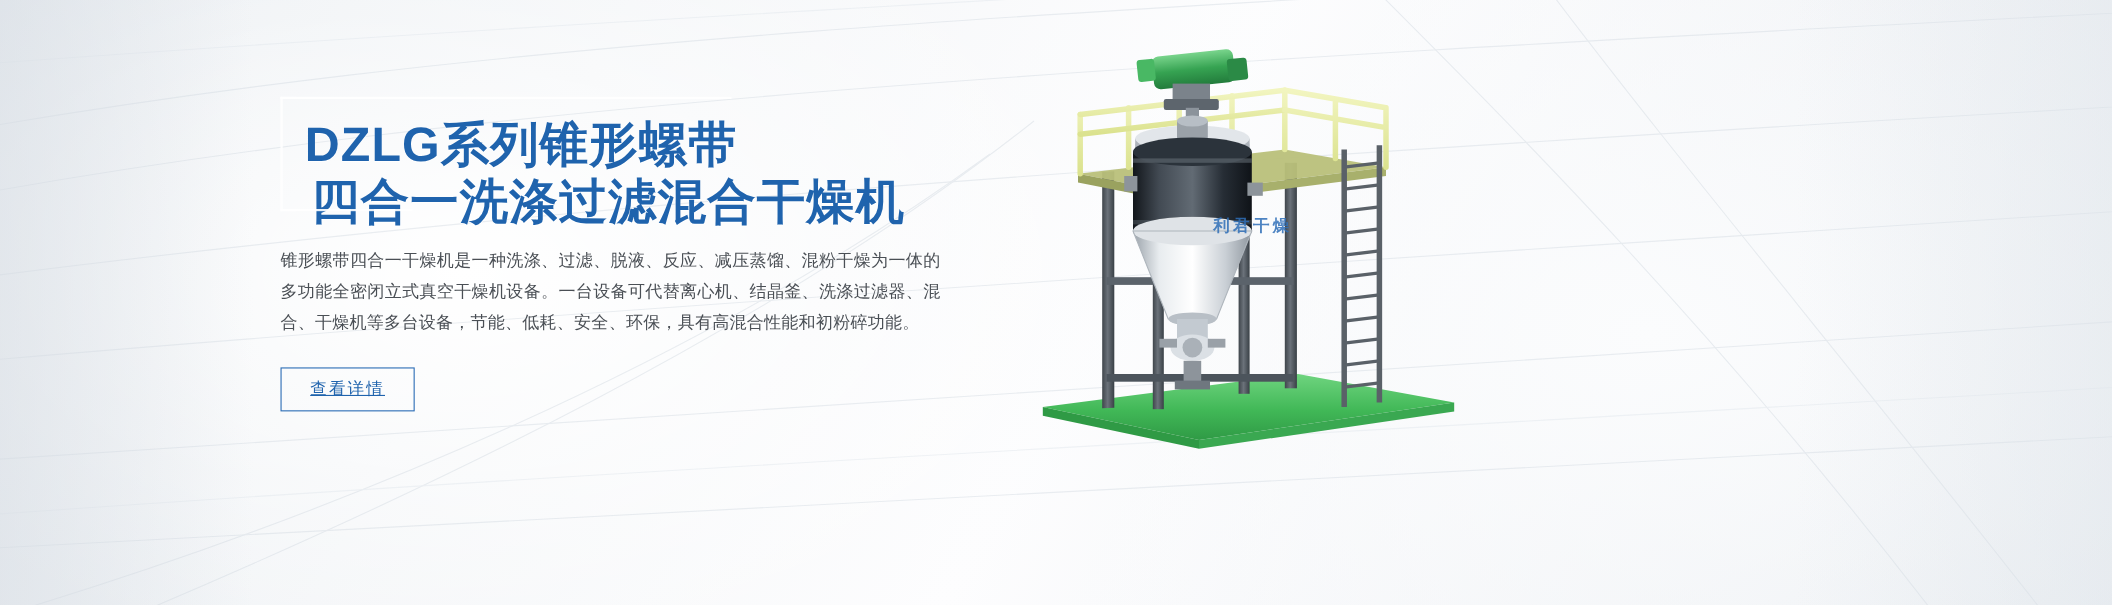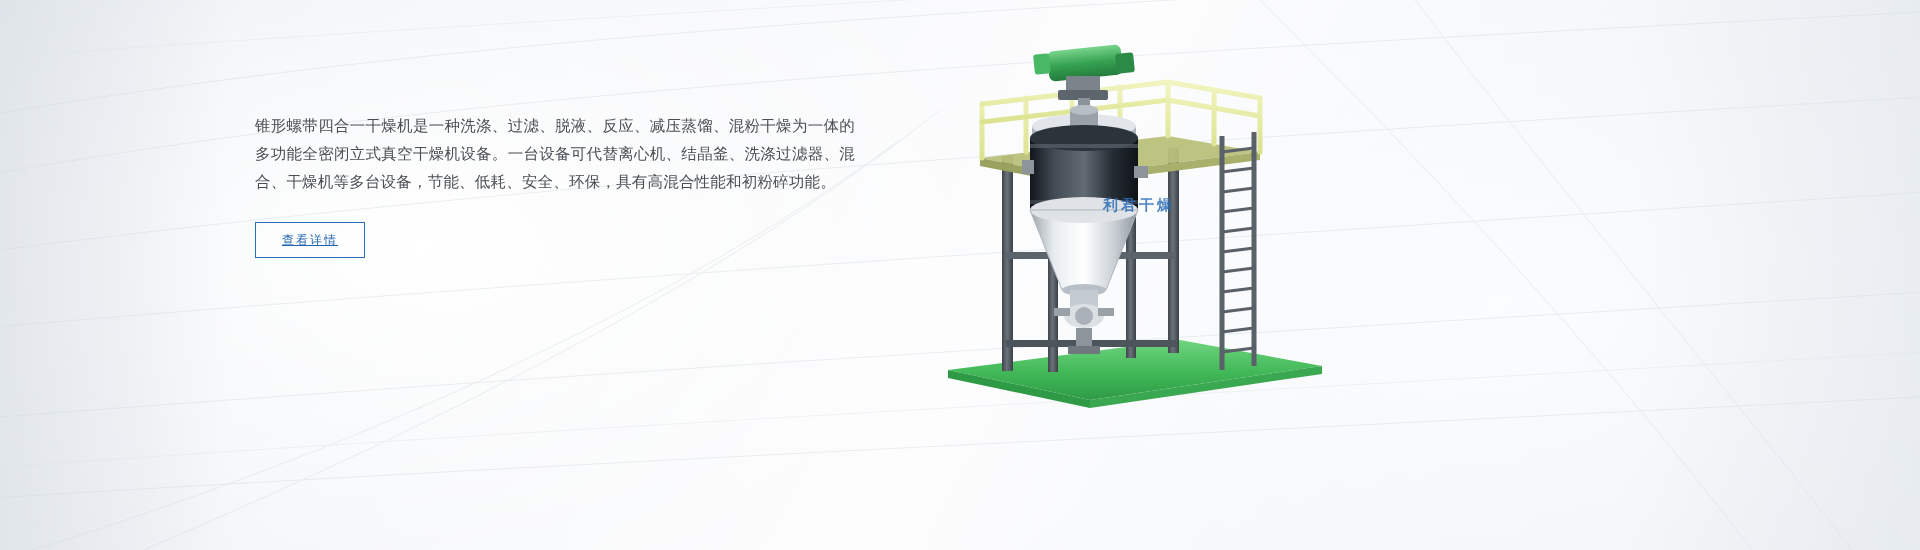--- a/index.html
+++ b/index.html
@@ -41,28 +41,28 @@
   }
   h1.title {
     font-size:44px; line-height:52px; font-weight:900; color:#1f63ad;
     letter-spacing:1px; white-space:nowrap;
     text-shadow:0 1px 0 rgba(255,255,255,.9);
   }
   h1.title .ln { display:block; }
   h1.title .ln2 { margin-left:6px; }
 
   p.desc {
-    margin-top:24px; width:600px;
+    margin-top:8px; width:600px;
     font-size:15.5px; line-height:28px; color:#4a4f55;
     text-align:justify; letter-spacing:.2px;
   }
 
   .btn {
     display:inline-block; margin-top:26px;
-    padding:10px 26px; font-size:12px; color:#1f63ad;
+    padding:10px 26px; font-size:15px; color:#1f63ad;
     border:1px solid #2a6cb5; background:transparent;
     letter-spacing:2px; cursor:pointer; line-height:1.2;font-family:Liberation Serif, serif;
   }
 
   
   .machine { position:absolute; left:930px; top:40px; width:420px; height:380px; }
   .wm {
     position:absolute; left:1103px; top:196px;
     font-size:15px; color:#2f6fb8; font-weight:700; letter-spacing:3px;
     opacity:.85; white-space:nowrap;
@@ -87,20 +87,29 @@
       <path d="M1400 -20 C 1520 140, 1680 330, 1860 560"></path>
     </g>
     <g stroke="#dfe5eb" stroke-width="1" fill="none" opacity="0.85">
       <path d="M-40 60 C 500 20, 1100 -10, 1960 -60"></path>
       <path d="M-40 470 C 520 430, 1100 400, 1960 350"></path>
     </g>
   </svg>
   <div class="vig"></div>
 
   <div class="content">
+    <div class="title-wrap">
+      <span class="bracket-t"></span>
+      <span class="bracket-l"></span>
+      <span class="bracket-b"></span>
+      <h1 class="title">
+        <span class="ln ln1">DZLG系列锥形螺带</span>
+        <span class="ln ln2">四合一洗涤过滤混合干燥机</span>
+      </h1>
+    </div>
 
     <p class="desc">锥形螺带四合一干燥机是一种洗涤、过滤、脱液、反应、减压蒸馏、混粉干燥为一体的多功能全密闭立式真空干燥机设备。一台设备可代替离心机、结晶釜、洗涤过滤器、混合、干燥机等多台设备，节能、低耗、安全、环保，具有高混合性能和初粉碎功能。</p>
 
     <a class="btn" href="#">查看详情</a>
   </div>
 
   <svg class="machine" viewBox="0 0 420 380">
     <defs>
       <linearGradient id="steel" x1="0" y1="0" x2="1" y2="0">
         <stop offset="0%" stop-color="#9aa2aa"></stop>

